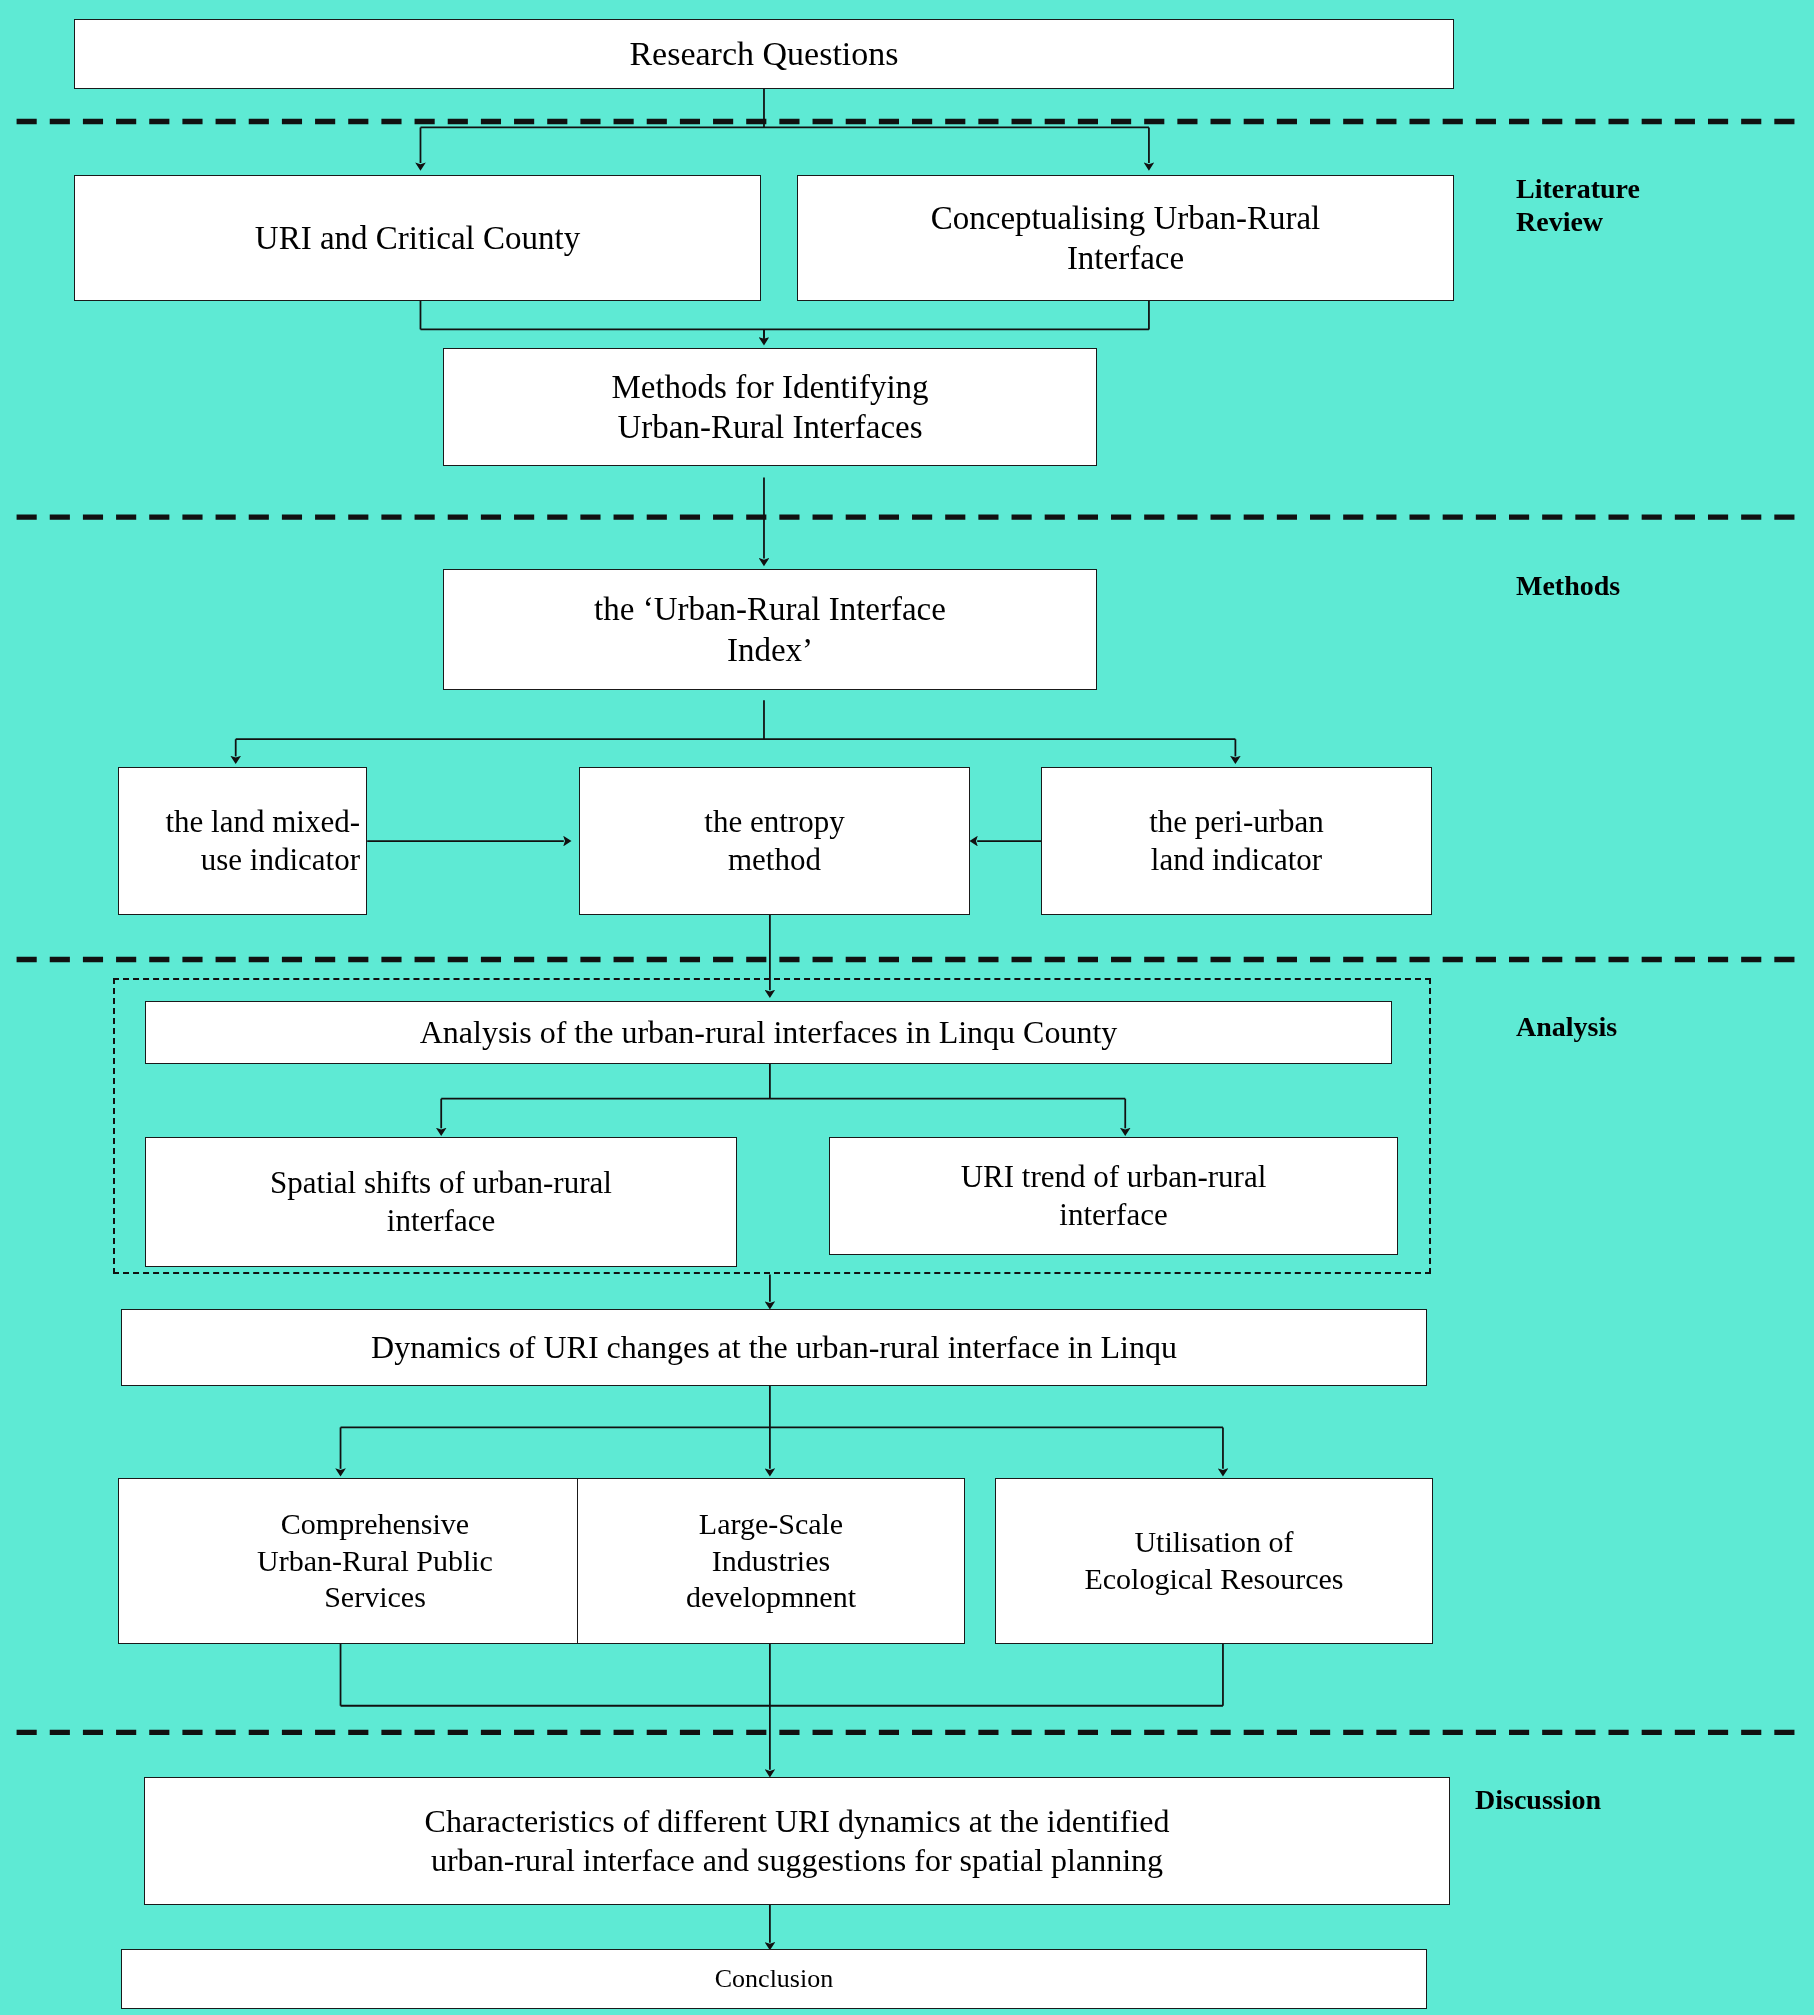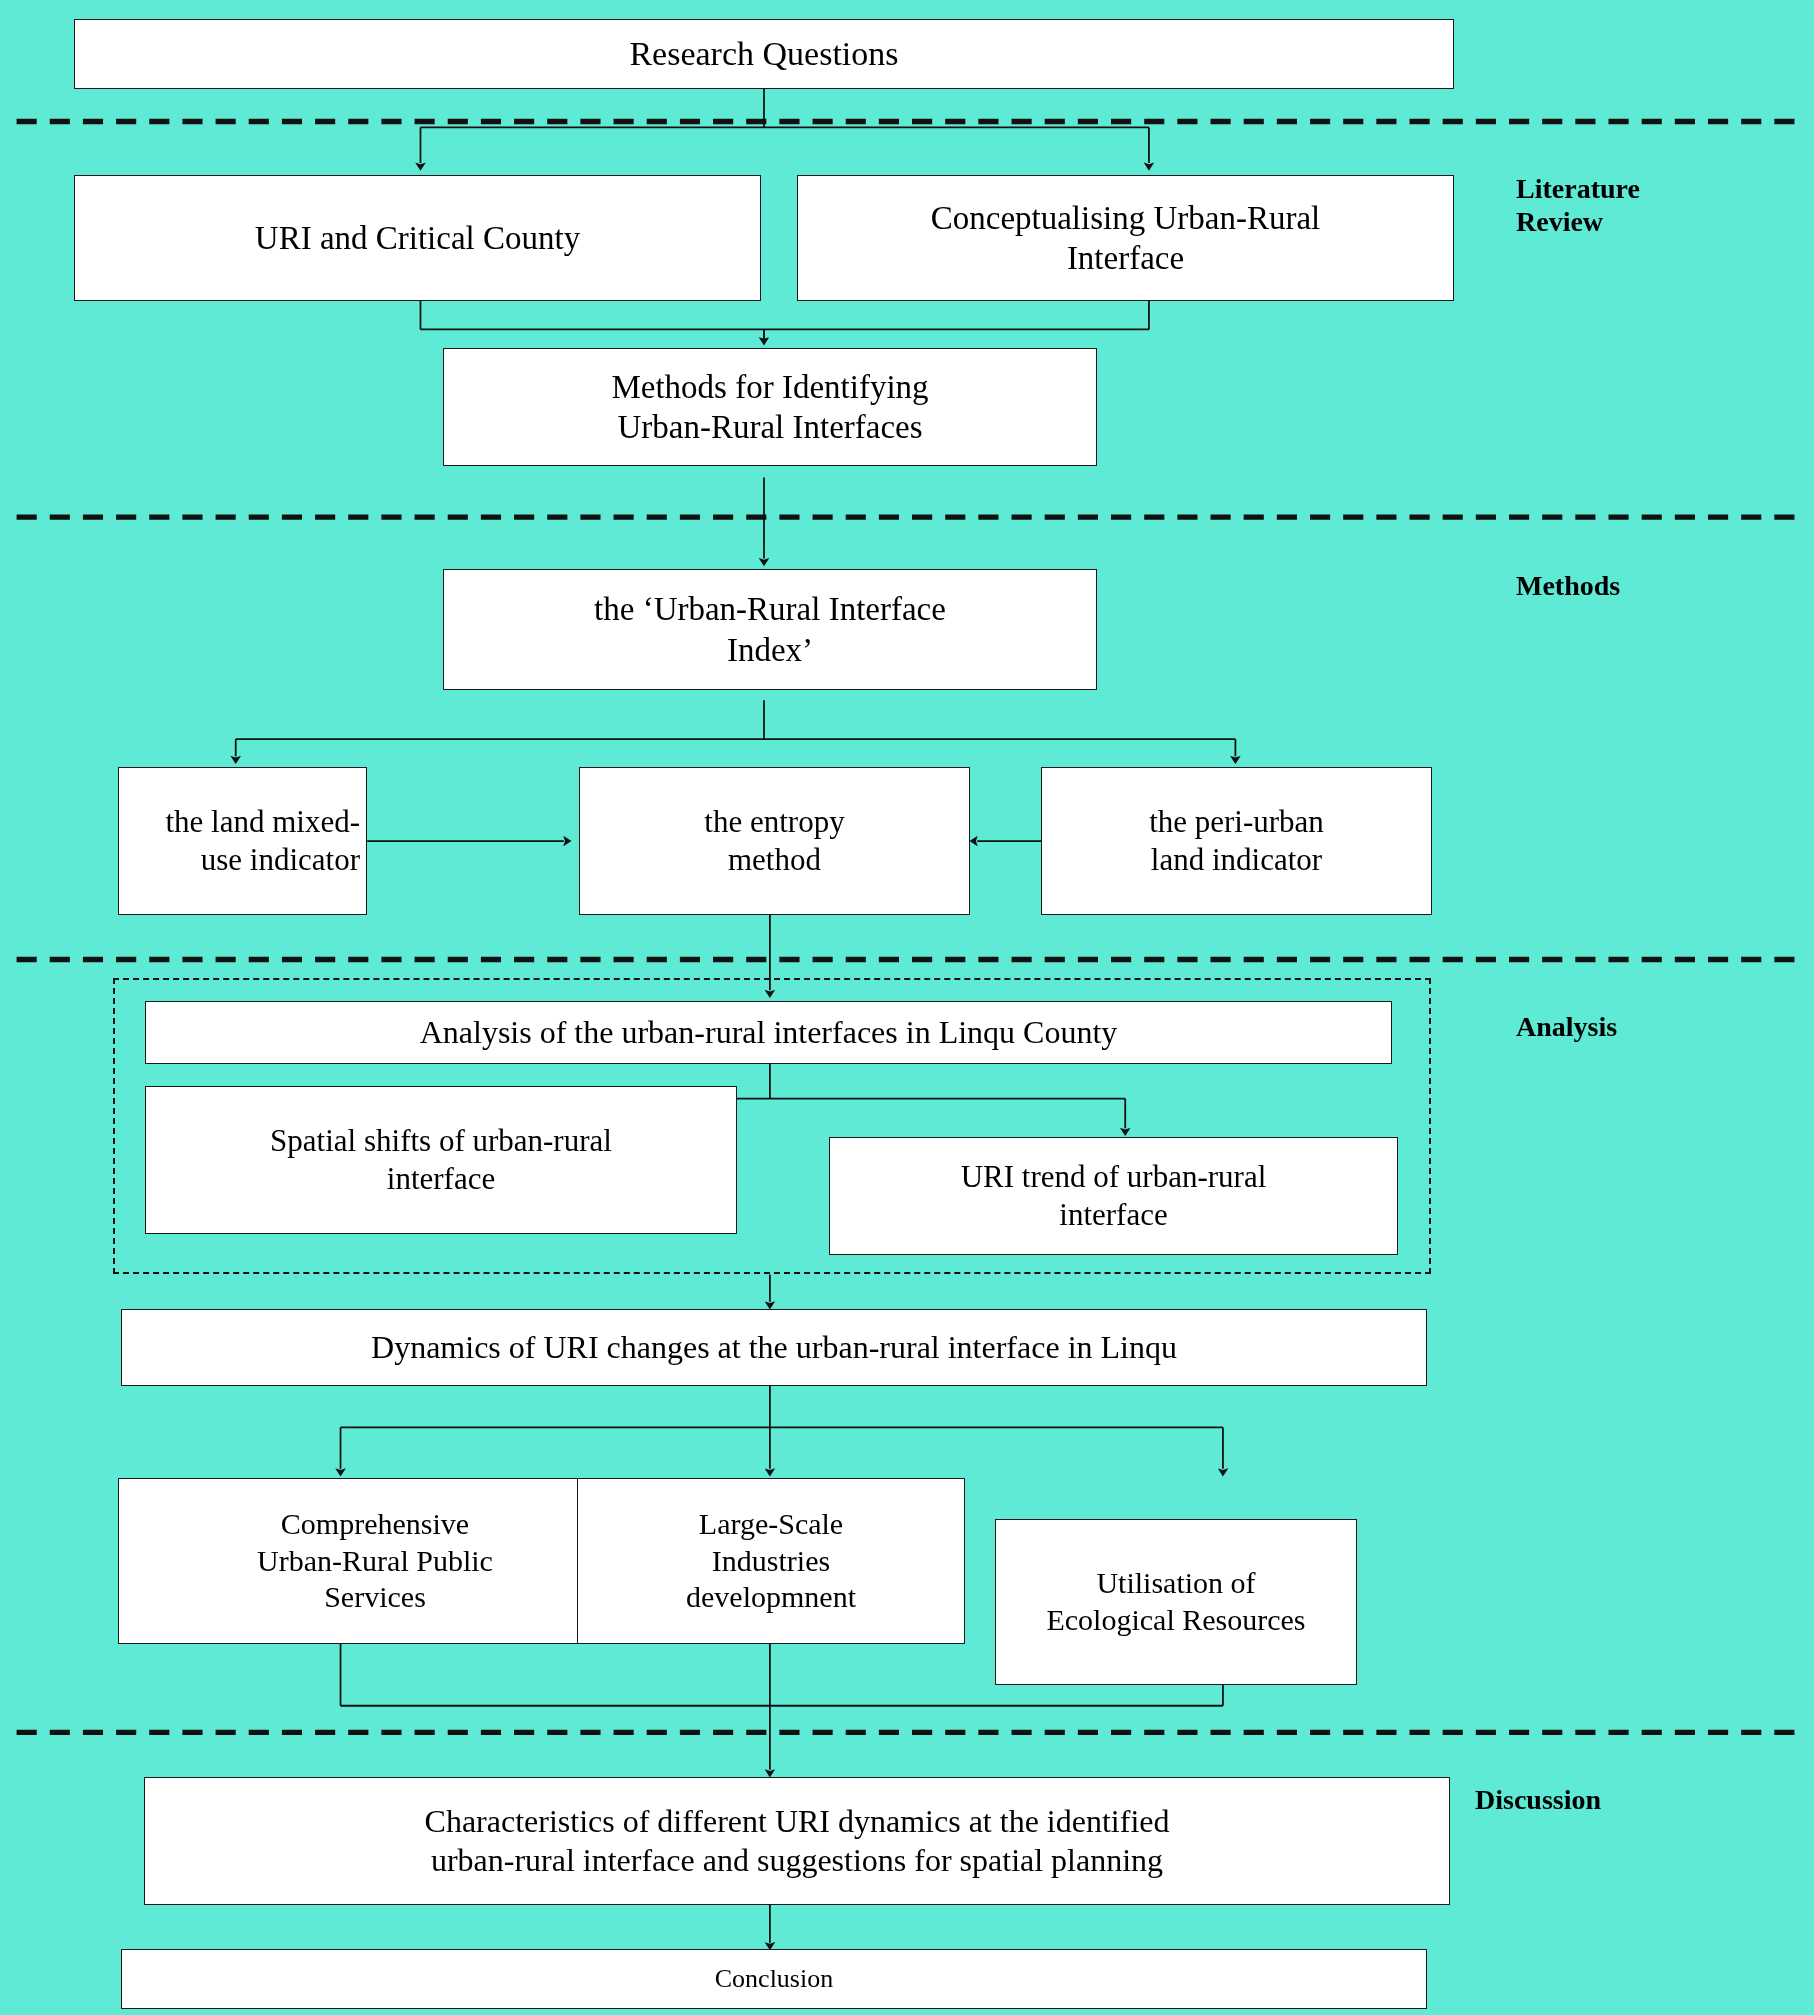--- a/index.html
+++ b/index.html
@@ -158,21 +158,21 @@
 
   <div class="node" style="left:1041px; top:767px; width:391px; height:148px; font-size:31px;">
     <span>the peri-urban
 land indicator</span>
   </div>
 
   <div class="node" style="left:145px; top:1001px; width:1247px; height:63px; font-size:32px;">
     <span>Analysis of the urban-rural interfaces in Linqu County</span>
   </div>
 
-  <div class="node" style="left:145px; top:1086px; width:592px; height:148px; font-size:31px;">
+  <div class="node" style="left:145px; top:1137px; width:592px; height:130px; font-size:31px;">
     <span>Spatial shifts of urban-rural
 interface</span>
   </div>
 
   <div class="node" style="left:829px; top:1137px; width:569px; height:118px; font-size:31px;">
     <span>URI trend of urban-rural
 interface</span>
   </div>
 
   <div class="node" style="left:121px; top:1309px; width:1306px; height:77px; font-size:32px;">
@@ -184,21 +184,21 @@
 Urban-Rural Public
 Services</span>
   </div>
 
   <div class="node" style="left:577px; top:1478px; width:388px; height:166px; font-size:30px;">
     <span>Large-Scale
 Industries
 developmnent</span>
   </div>
 
-  <div class="node" style="left:995px; top:1478px; width:362px; height:166px; font-size:30px;margin-top:41px;">
+  <div class="node" style="left:995px; top:1478px; width:438px; height:166px; font-size:30px;">
     <span>Utilisation of
 Ecological Resources</span>
   </div>
 
   <div class="node" style="left:121px; top:1777px; width:1306px; height:128px; font-size:32px;margin-left:23px;">
     <span>Characteristics of different URI dynamics at the identified
 urban-rural interface and suggestions for spatial planning</span>
   </div>
 
   <div class="node" style="left:121px; top:1949px; width:1306px; height:60px; font-size:26px;">

